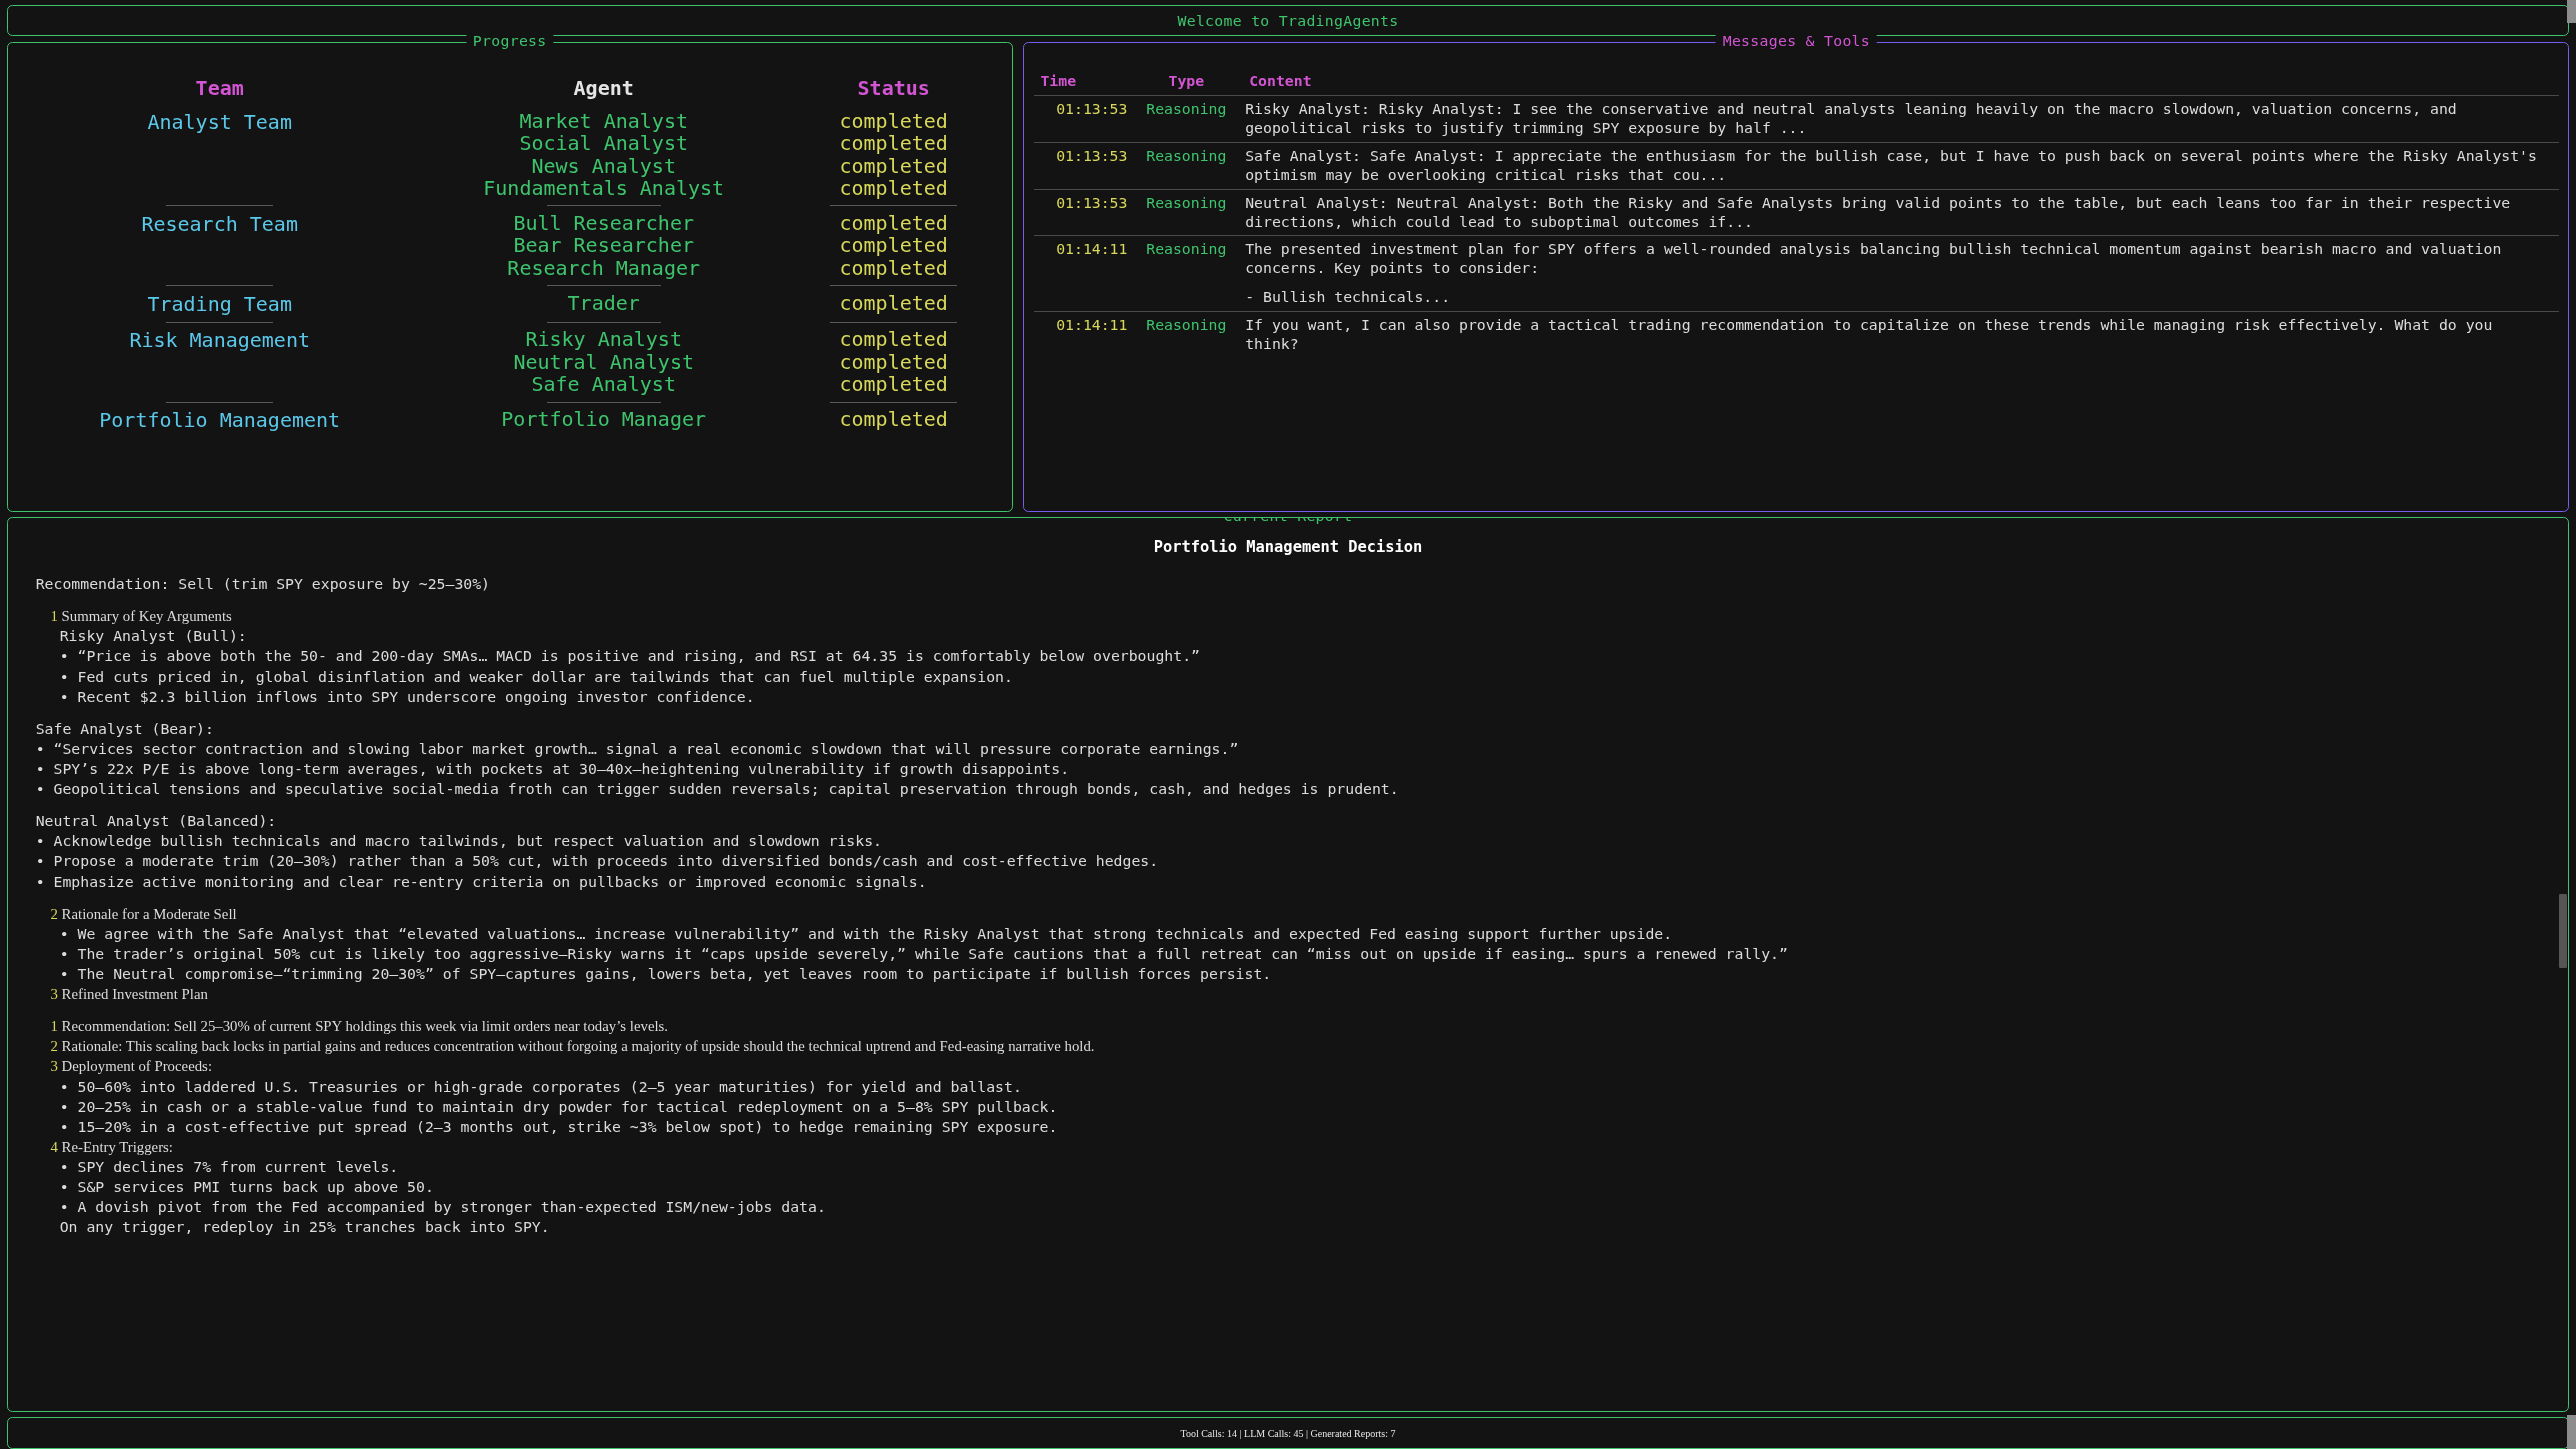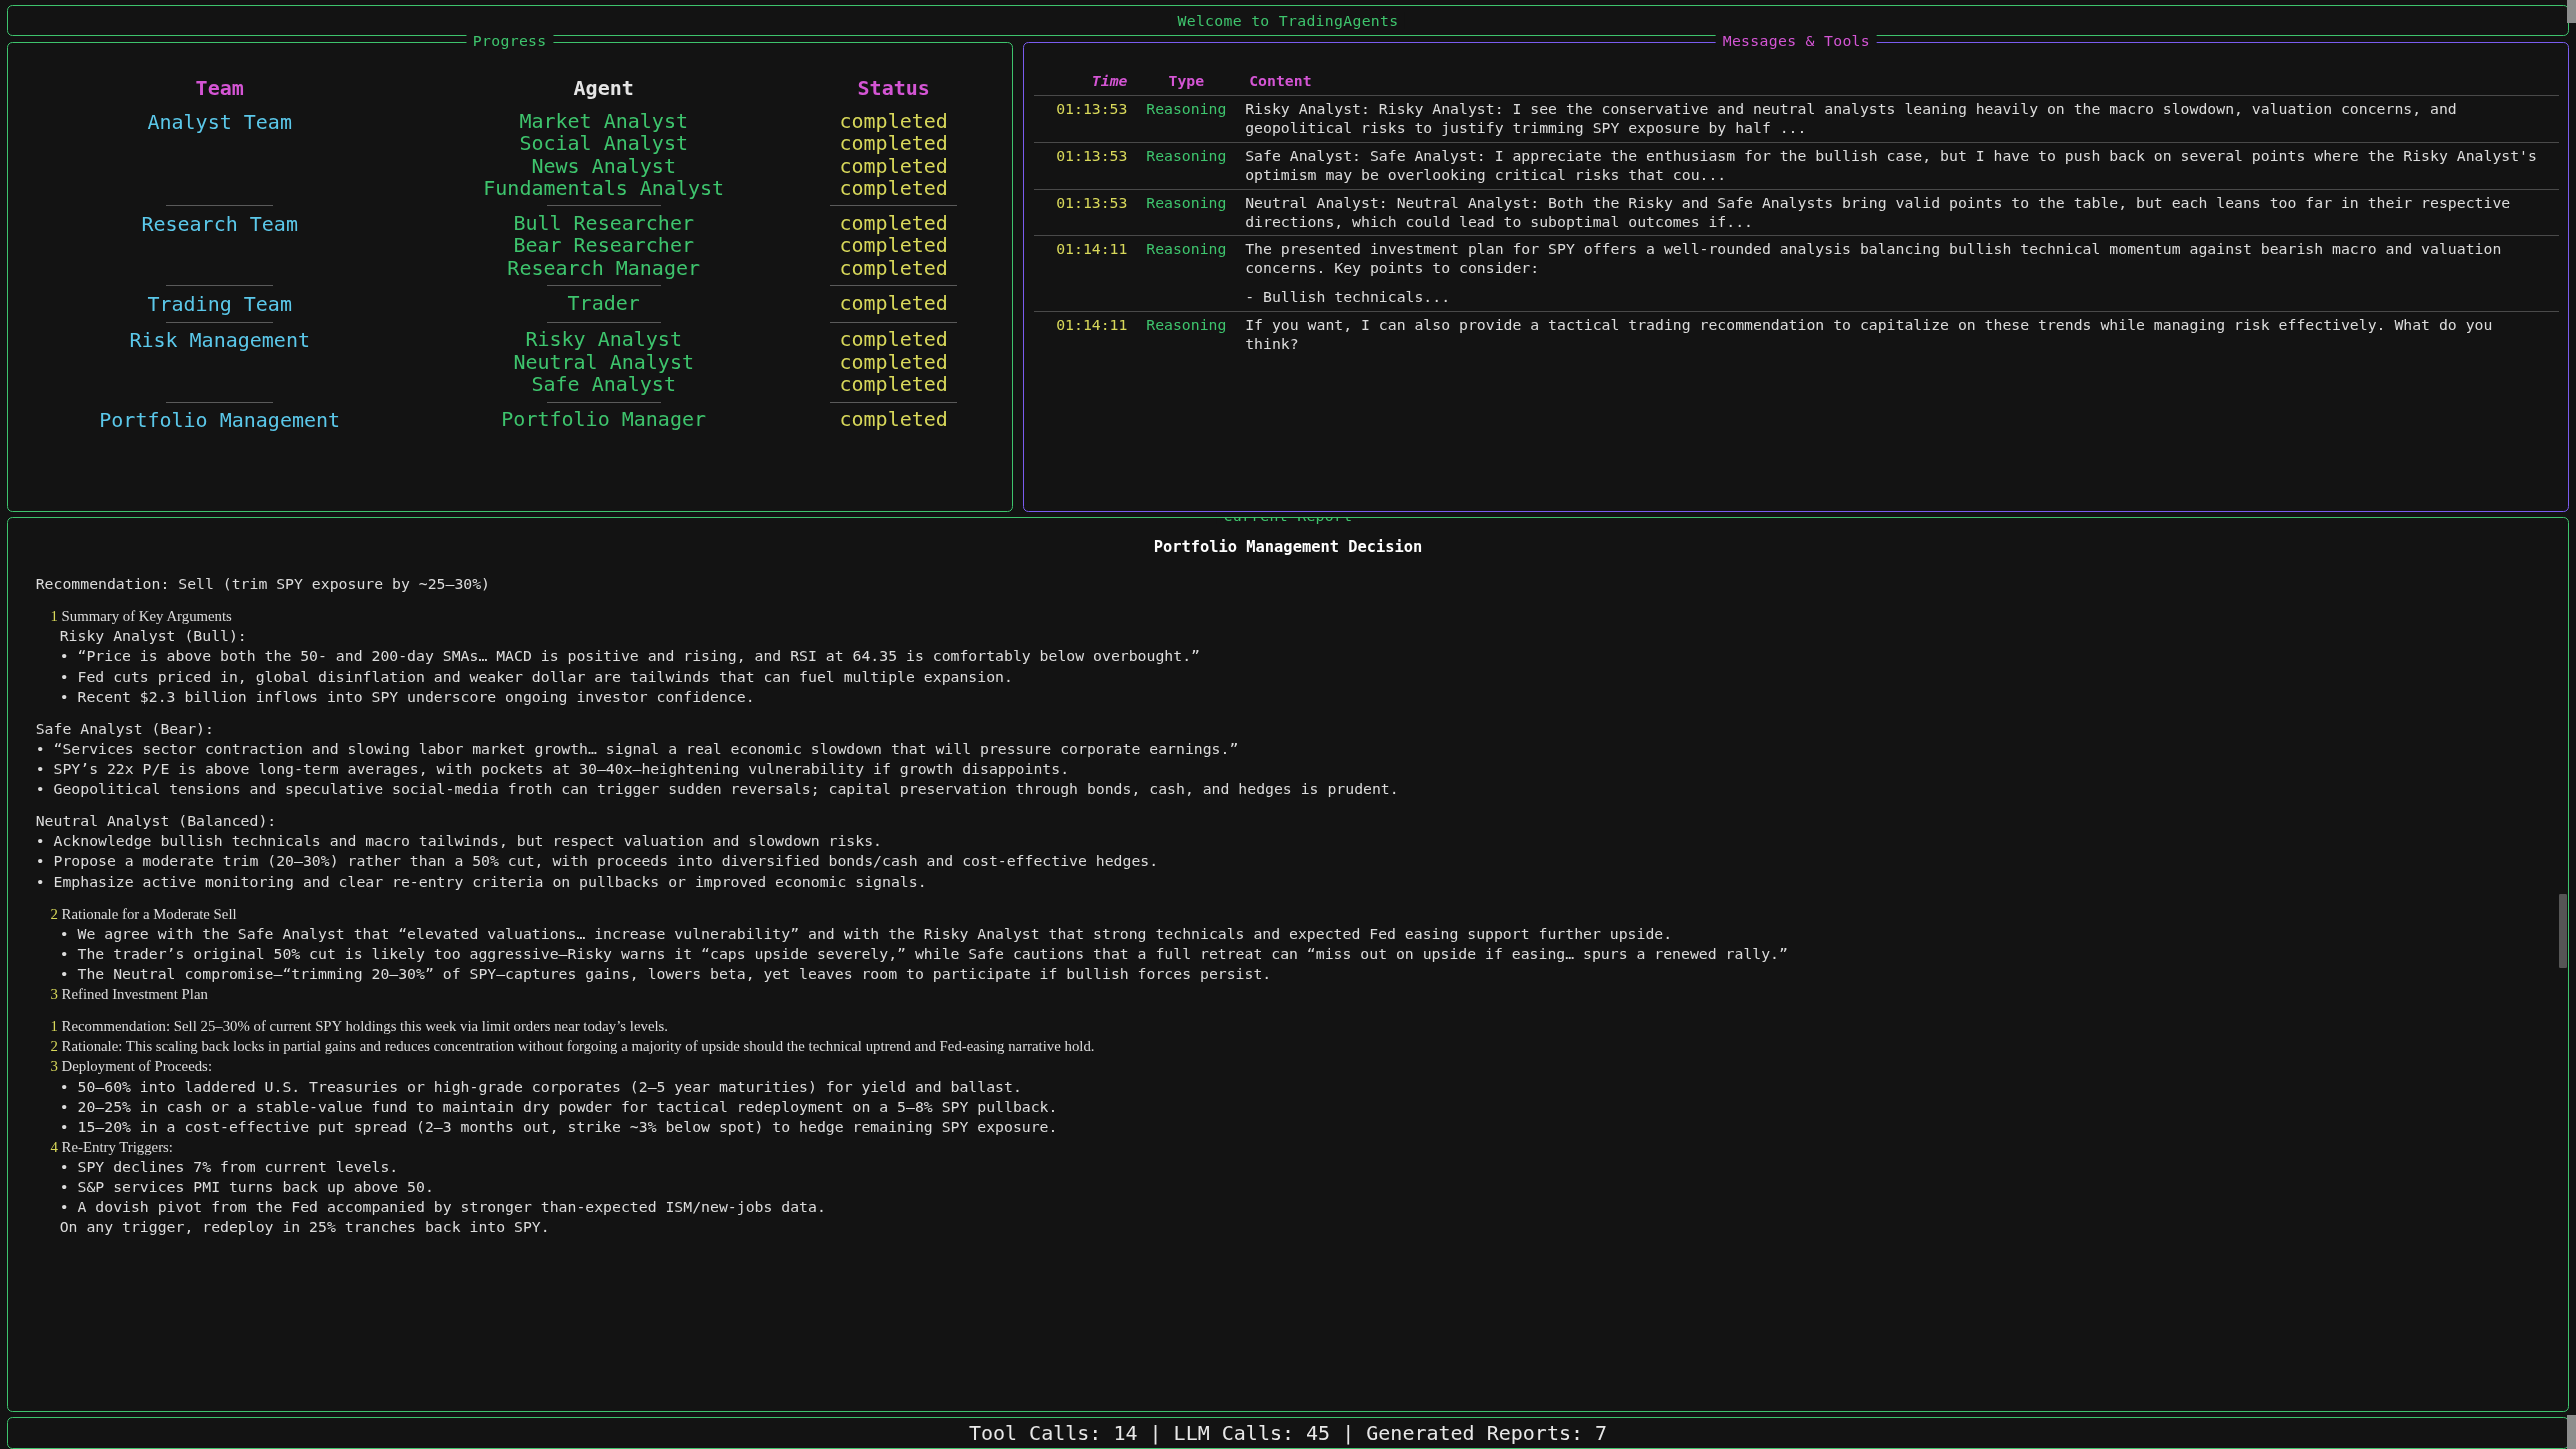--- a/index.html
+++ b/index.html
@@ -124,21 +124,21 @@
   table.msg {
     width: 100%;
     border-collapse: collapse;
     font-size: 14.8px;
     table-layout: fixed;
   }
   table.msg th {
     padding: 2.7px 6.7px 5.4px 6.7px;
     font-weight: bold;
   }
-  table.msg th.h-time { width: 87px; text-align: right; font-style: italic; }
+  table.msg th.h-time { width: 87px; text-align: left; }
   table.msg th.h-type { width: 91px; text-align: center; }
   table.msg th.h-content { text-align: left; padding-left: 10.7px; }
   table.msg td {
     padding: 4px 6.7px;
     vertical-align: top;
     border-top: 0.7px solid #4a4a4a;
   }
   table.msg tr.hdr-row th { border-bottom: 0.7px solid #4a4a4a; }
   .m-time { color: #d8d85a; text-align: right; white-space: nowrap; }
   .m-type { color: #3ec46d; text-align: center; white-space: nowrap; }
@@ -176,21 +176,22 @@
 
   
   .footer {
     flex: 0 0 auto;
     height: 32px;
     border-color: #3ec46d;
     display: flex;
     align-items: center;
     justify-content: center;
     color: #e8e8e8;
-    font-size: 20px;
+    font-size: 10px;
+    font-family: Liberation Serif, serif;
   }
   .scroll-thumb {
     position: absolute;
     right: 1.3px;
     width: 8px;
     background: #555;
     border-radius: 1.3px;
   }
   .right-edge-top {
     position: fixed;

